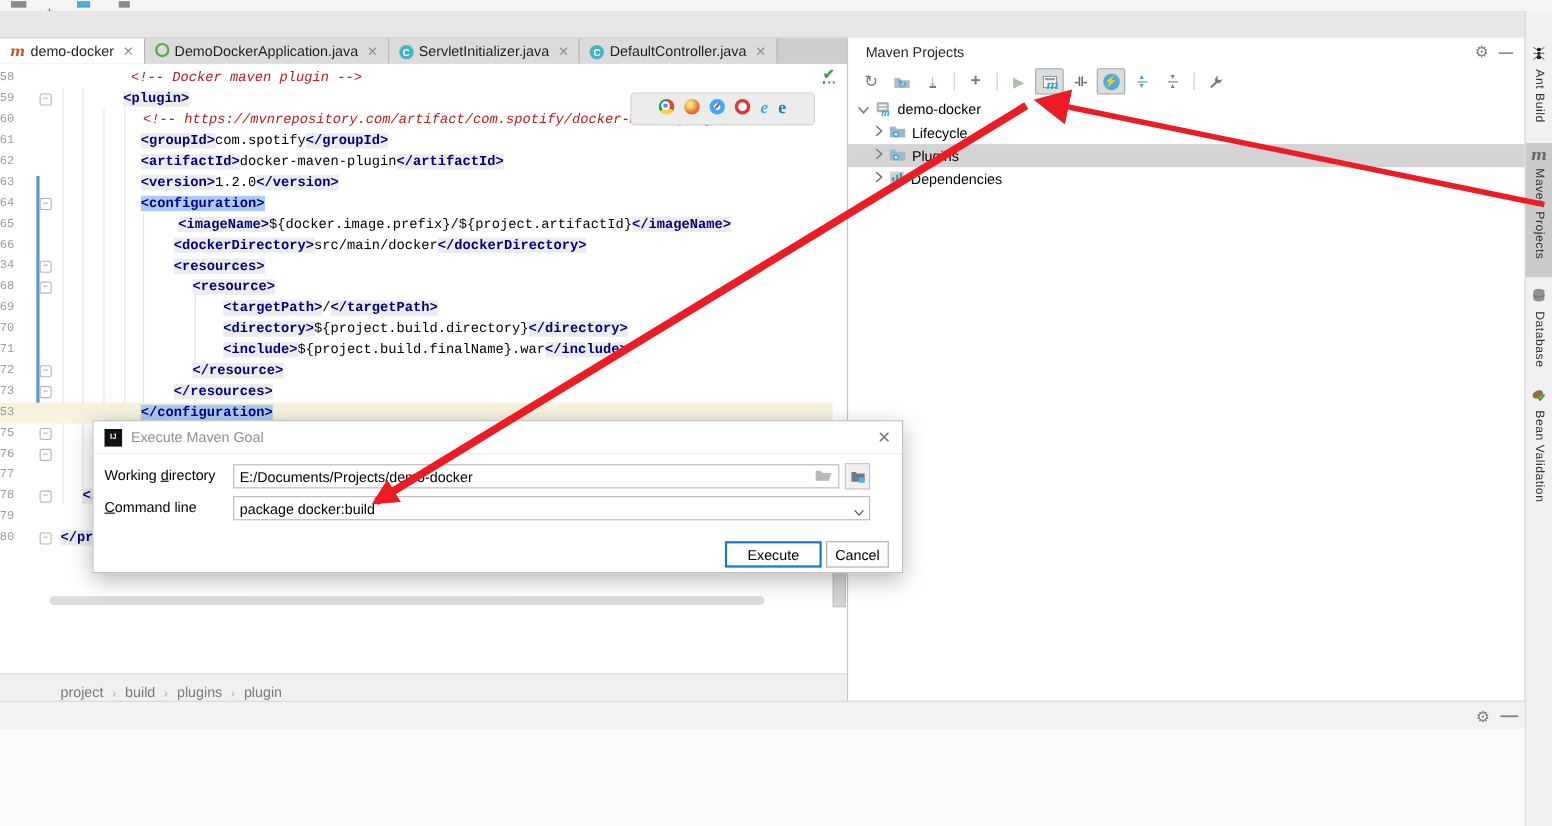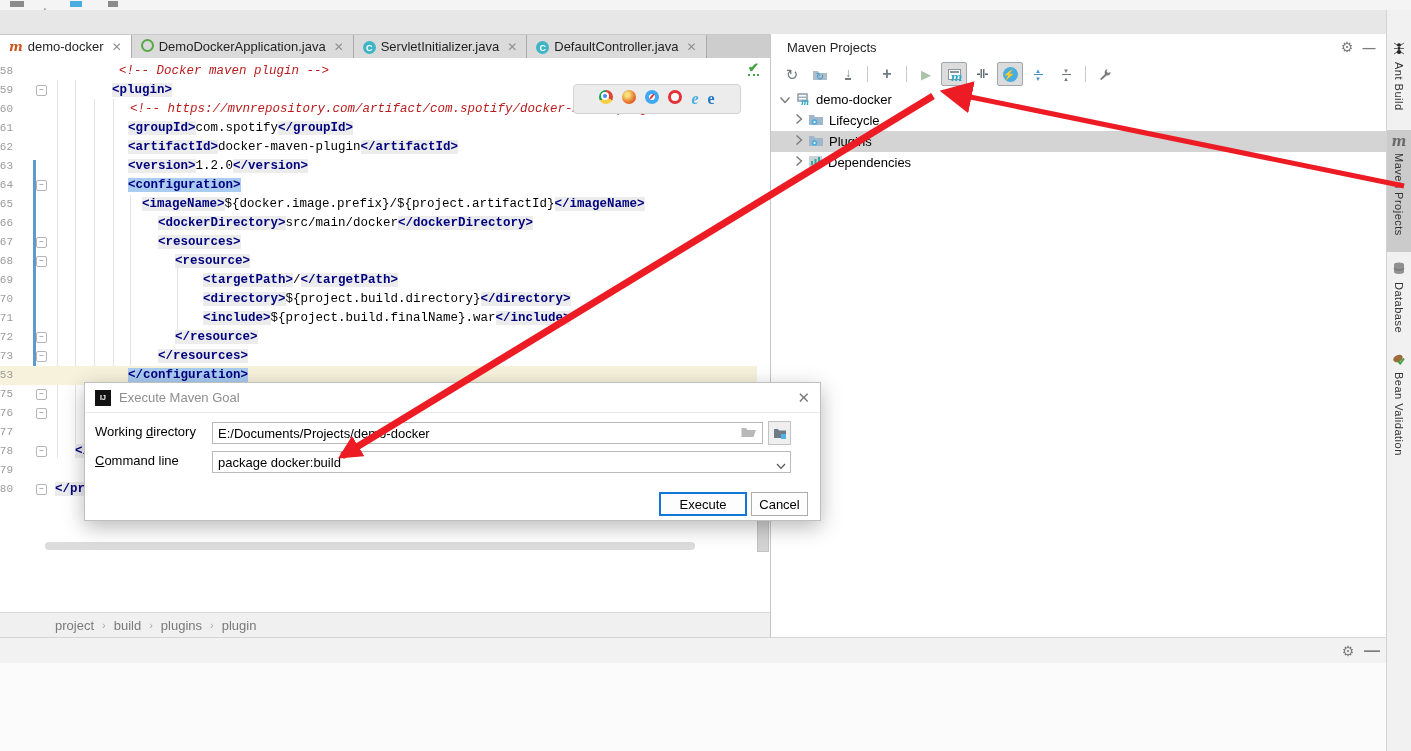--- a/index.html
+++ b/index.html
@@ -34,21 +34,21 @@
   #browserbar{position:absolute;left:573px;top:26px;width:166px;height:28px;background:#ECECEC;border:1px solid #D3D3D3;
               border-radius:4px;display:flex;align-items:center;justify-content:center;gap:9px;z-index:2}
   .br{width:14px;height:14px;border-radius:50%;display:inline-block;position:relative;box-sizing:border-box}
   .brc{position:absolute;left:3px;top:3px;width:4px;height:4px;border-radius:50%}
   .bre{font:bold 16px "Liberation Serif",serif;line-height:14px}
   #hscroll{position:absolute;left:45px;top:542px;width:650px;height:8px;background:#DCDCDC;border-radius:4px}
   #vscroll{position:absolute;left:757px;top:462px;width:10px;height:88px;background:#D4D4D4;border:1px solid #C2C2C2}
   #inspectok{position:absolute;left:748px;top:4px;z-index:2}
   
   #crumbs{position:absolute;left:0;top:612px;width:770px;height:25px;background:#F0F0F0;border-top:1px solid #DADADA;
-          display:flex;align-items:center;gap:8px;padding-left:55px;font-size:13px;color:#7A7A7A;box-sizing:border-box}
+          display:flex;align-items:flex-end;gap:8px;padding-left:55px;font-size:13px;color:#7A7A7A;box-sizing:border-box}
   .csep{color:#ABABAB;font-size:11px}
   
   #mpanel{position:absolute;left:770px;top:34px;width:616px;height:603px;background:#fff;border-left:1px solid #C6C6C6;box-sizing:border-box}
   #mphead{position:absolute;left:0;top:0;width:100%;height:26px;display:flex;align-items:center;font-size:13px;color:#262626;padding-left:16px;box-sizing:border-box}
   #mphead .sp{flex:1}
   #mptools{position:absolute;left:0;top:26px;width:100%;height:28px;display:flex;align-items:center;padding-left:7px;box-sizing:border-box}
   .tbi{width:24px;height:22px;display:flex;align-items:center;justify-content:center;border:1px solid transparent;border-radius:2px;margin:0 1px}
   .tbi.pressed{background:#DCDCDC;border-color:#9FA7AD}
   .tsep{width:1px;height:16px;background:#C9C9C9;margin:0 5px}
   .hic{width:22px;height:20px;display:flex;align-items:center;justify-content:center}
@@ -167,28 +167,28 @@
         <span class="ln">63</span>
         <span class="code" style="left: 128px;"><span class="tag">&lt;version&gt;</span><span class="txt">1.2.0</span><span class="tag">&lt;/version&gt;</span></span>
       </div>
       <div class="cline" style="top: 118px;">
         <span class="ln">64</span>
         <span class="fold">−</span>
         <span class="code" style="left: 128px;"><span class="tagm">&lt;configuration&gt;</span></span>
       </div>
       <div class="cline" style="top: 137px; text-decoration: underline;">
         <span class="ln">65</span>
-        <span class="code" style="left: 142px;"><span class="tag">&lt;imageName&gt;</span><span class="txt">${docker.image.prefix}/${project.artifactId}</span><span class="tag">&lt;/imageName&gt;</span></span>
+        <span class="code" style="left: 162px;"><span class="tag">&lt;imageName&gt;</span><span class="txt">${docker.image.prefix}/${project.artifactId}</span><span class="tag">&lt;/imageName&gt;</span></span>
       </div>
       <div class="cline" style="top: 156px;">
         <span class="ln">66</span>
         <span class="code" style="left: 158px;"><span class="tag">&lt;dockerDirectory&gt;</span><span class="txt">src/main/docker</span><span class="tag">&lt;/dockerDirectory&gt;</span></span>
       </div>
       <div class="cline" style="top: 175px;">
-        <span class="ln">67</span>
+        <span class="ln">34</span>
         <span class="fold">−</span>
         <span class="code" style="left: 158px;"><span class="tag">&lt;resources&gt;</span></span>
       </div>
       <div class="cline" style="top: 194px;">
         <span class="ln">68</span>
         <span class="fold">−</span>
         <span class="code" style="left: 175px;"><span class="tag">&lt;resource&gt;</span></span>
       </div>
       <div class="cline" style="top: 213px;">
         <span class="ln">69</span>

